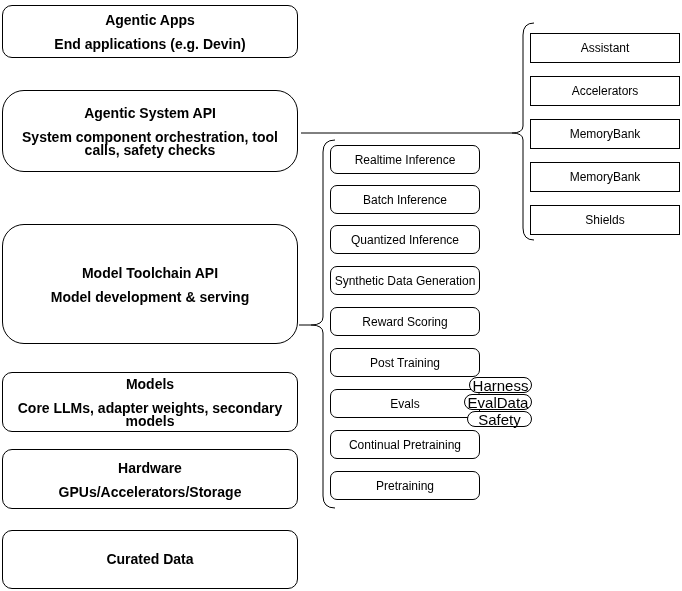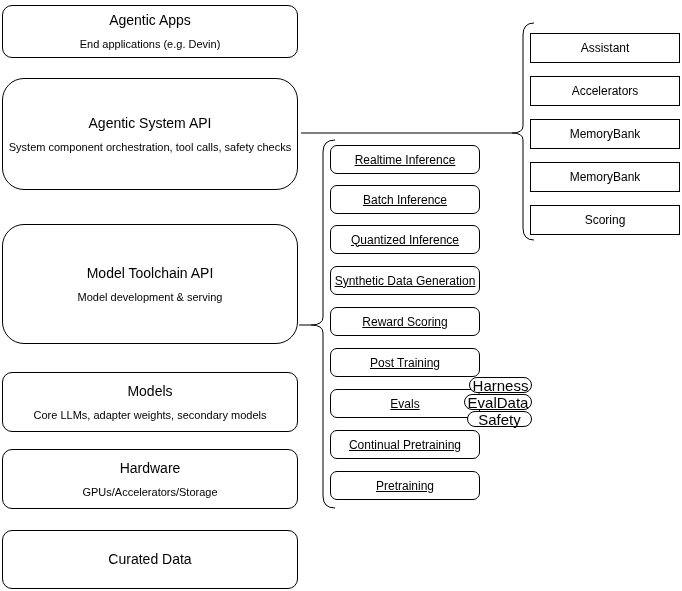--- a/index.html
+++ b/index.html
@@ -7,30 +7,30 @@
     position:relative;width:682px;height:591px;background:#ffffff;
     font-family:"Liberation Sans","DejaVu Sans",sans-serif;color:#000;
     overflow:hidden;
   }
   .overlay{position:absolute;left:0;top:0;width:682px;height:591px;}
   .overlay path{fill:none;stroke:#000;stroke-width:1;}
   
   .lbox{
     position:absolute;left:2px;width:296px;border:1px solid #000;border-radius:10px;
     background:#fff;display:flex;flex-direction:column;align-items:center;justify-content:center;
-    gap:9px;text-align:center;box-sizing:border-box;
+    gap:9px;text-align:center;box-sizing:border-box;font-weight:bold;
   }
   .lbox.big{border-radius:22px;}
   .lbox .title{font-size:14px;line-height:17px;}
-  .lbox .subtitle{font-size:11px;line-height:13px;}
+  .lbox .subtitle{font-size:14px;line-height:13px;}
   
   .mbox{
     position:absolute;left:330px;width:150px;height:29px;border:1px solid #000;border-radius:7px;
     background:#fff;display:flex;align-items:center;justify-content:center;
-    font-size:12px;text-align:center;box-sizing:border-box;z-index:1;text-decoration:underline;
+    font-size:12px;text-align:center;box-sizing:border-box;z-index:1;
   }
   
   .rbox{
     position:absolute;left:530px;width:150px;height:30px;border:1px solid #000;border-radius:0;
     background:#fff;display:flex;align-items:center;justify-content:center;
     font-size:12px;text-align:center;box-sizing:border-box;z-index:1;
   }
   
   .pill{
     position:absolute;border:1px solid #000;border-radius:999px;background:#fff;
@@ -52,21 +52,21 @@
     <path d="M299,325 H311"></path>
 
     <path d="M335,140 Q323,140 323,152 V317 Q323,325 311,325 Q323,325 323,333 V496 Q323,508 335,508"></path>
   </svg>
 
   <div class="lbox" style="top:5px;height:53px">
     <div class="title">Agentic Apps</div>
     <div class="subtitle">End applications (e.g. Devin)</div>
   </div>
 
-  <div class="lbox big" style="top:78px;height:112px">
+  <div class="lbox big" style="top:90px;height:82px">
     <div class="title">Agentic System API</div>
     <div class="subtitle">System component orchestration, tool calls, safety checks</div>
   </div>
 
   <div class="lbox" style="top:372px;height:60px">
     <div class="title">Models</div>
     <div class="subtitle">Core LLMs, adapter weights, secondary models</div>
   </div>
 
   <div class="lbox big" style="top:224px;height:120px">
@@ -94,15 +94,15 @@
   <div class="mbox" style="top:471px">Pretraining</div>
 
   <div class="pill" style="left:469px;top:377px;width:63px;height:16px">Harness</div>
   <div class="pill" style="left:464px;top:394px;width:68px;height:16px">EvalData</div>
   <div class="pill" style="left:467px;top:411px;width:65px;height:16px">Safety</div>
 
   <div class="rbox" style="top:33px">Assistant</div>
   <div class="rbox" style="top:76px">Accelerators</div>
   <div class="rbox" style="top:119px">MemoryBank</div>
   <div class="rbox" style="top:162px">MemoryBank</div>
-  <div class="rbox" style="top:205px">Scoring</div>
+  <div class="rbox" style="top:205px">Shields</div>
 
 </div>
 
 </body></html>

